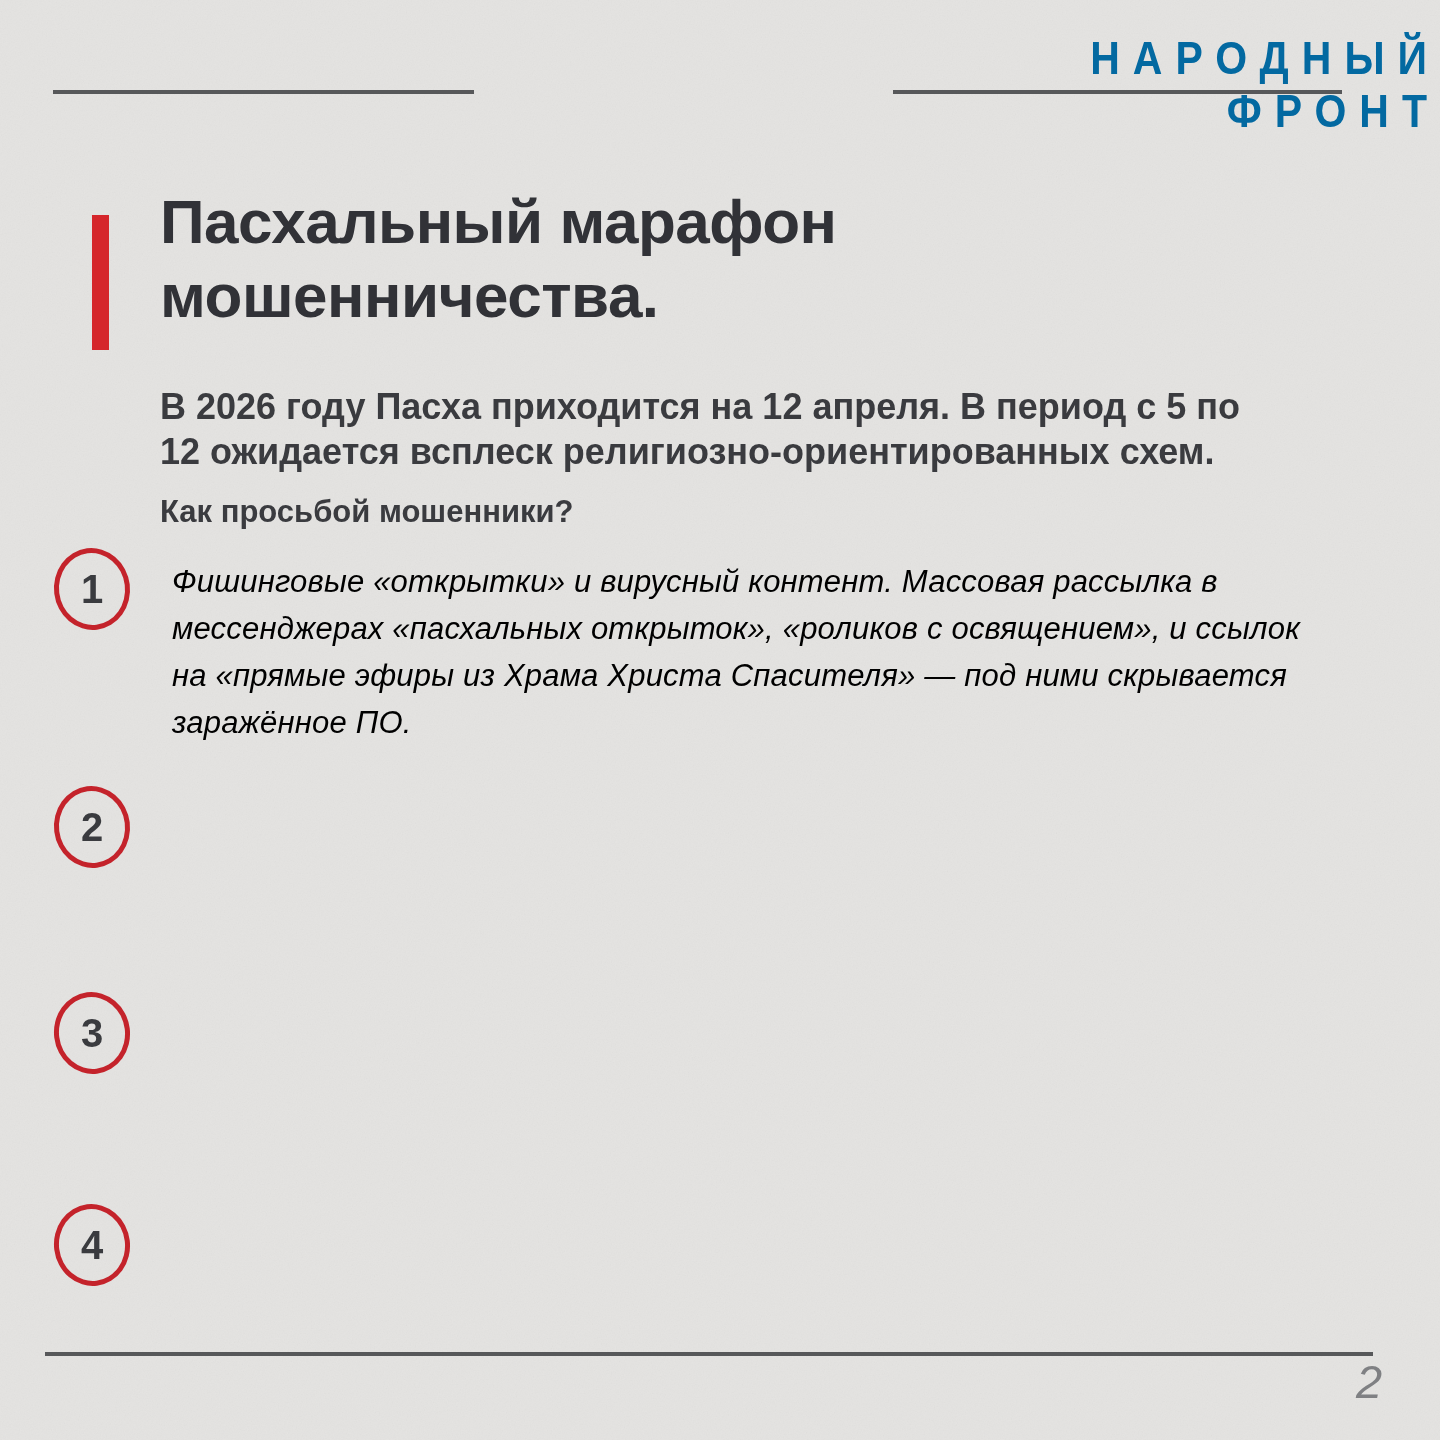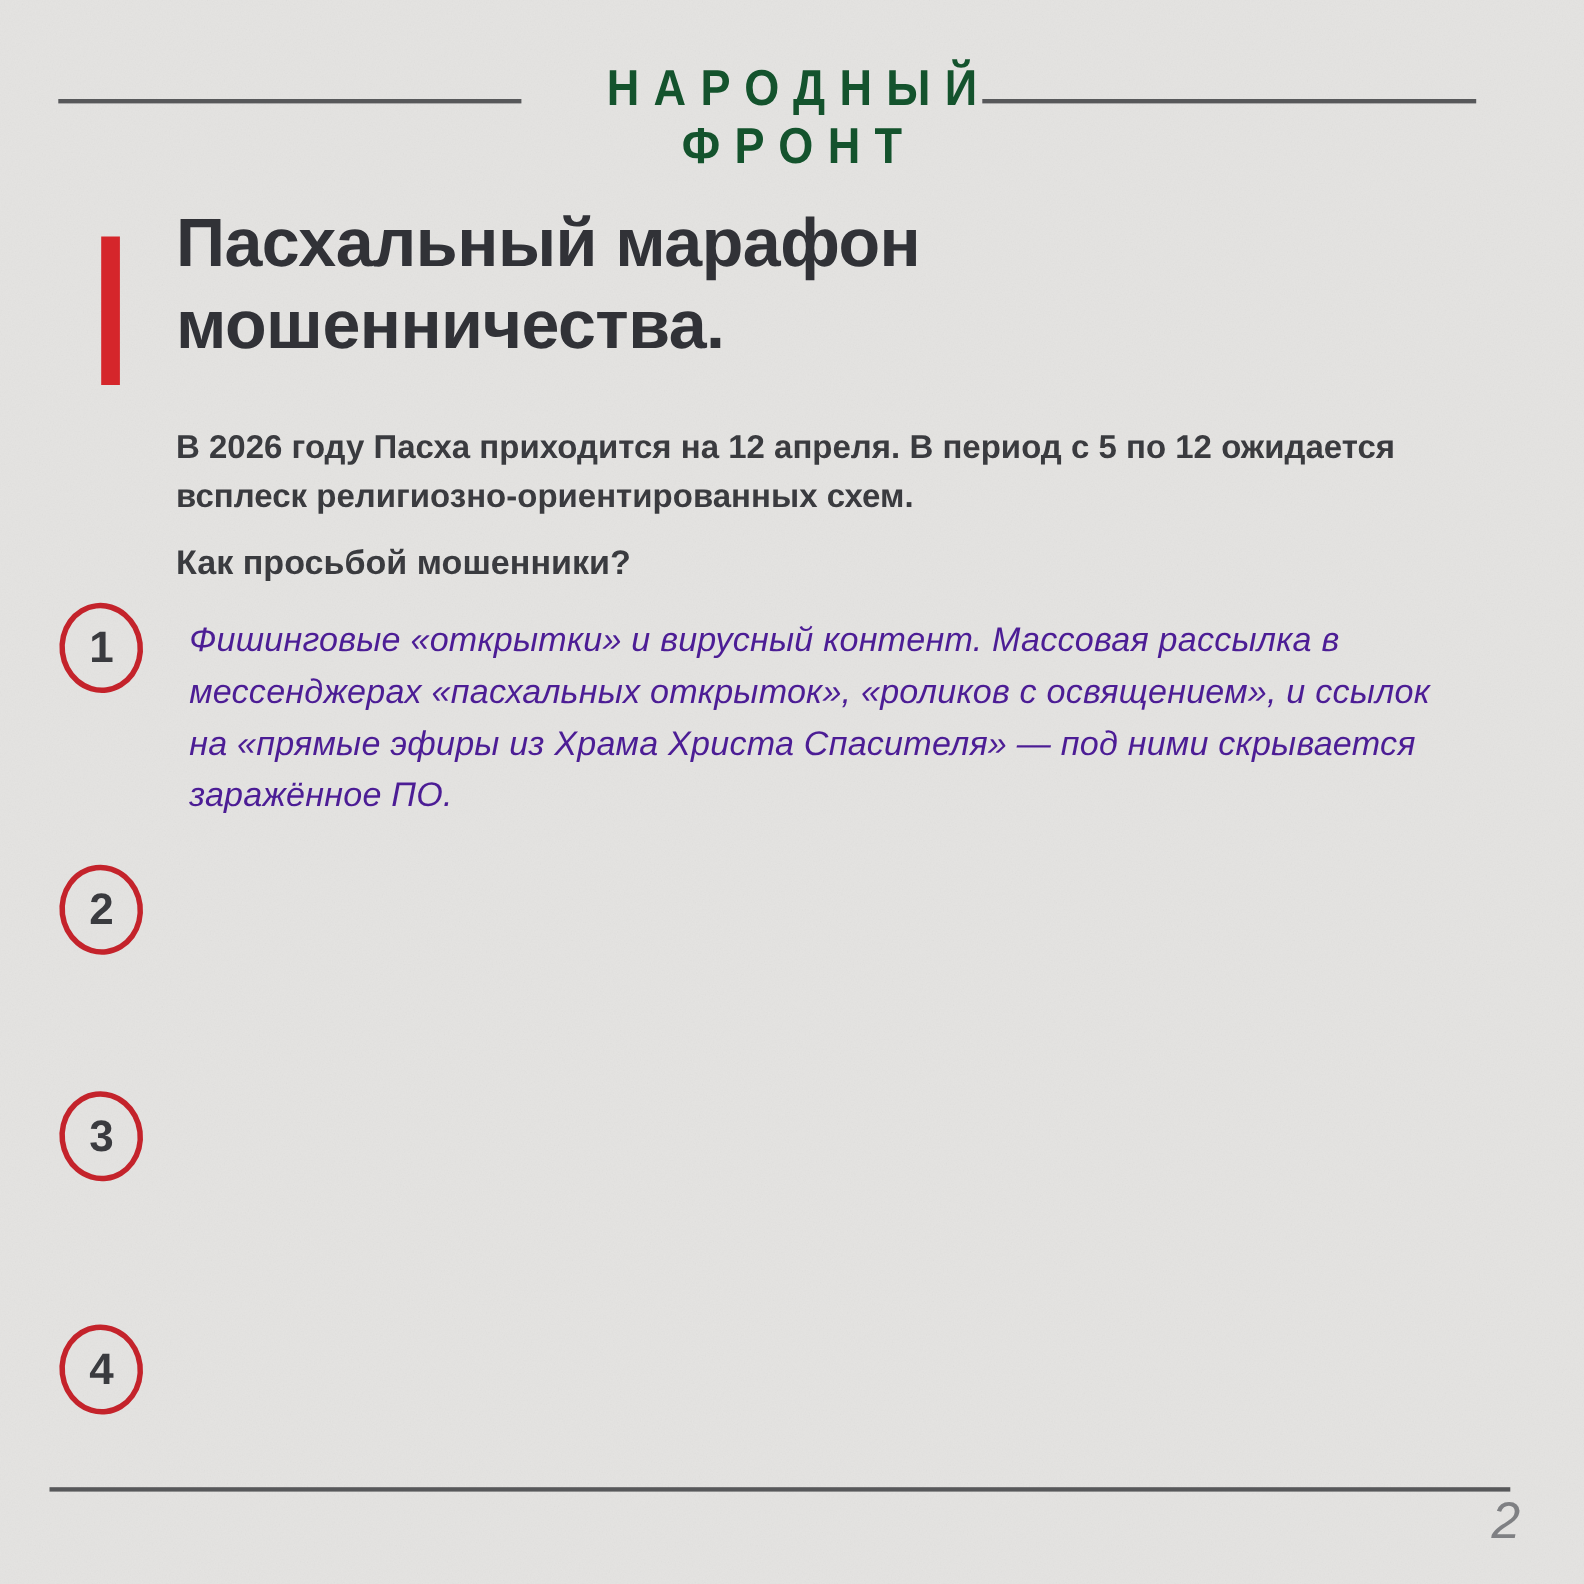--- a/index.html
+++ b/index.html
@@ -13,38 +13,38 @@
   }
   .texture{position:absolute;left:0;top:0;z-index:0;pointer-events:none;}
   .layer{position:absolute;left:0;top:0;width:100%;height:100%;z-index:1;}
 
   .hline{position:absolute;height:4px;background:#57585a;}
   .hline-left{left:53px;top:90px;width:421px;}
   .hline-right{left:893px;top:90px;width:449px;}
 
   .logo{
     position:absolute;left:0;right:0;top:32px;
-    text-align:center;color:#14532d;font-weight:700;margin-top:22px;
+    text-align:right;color:#0369a1;font-weight:700;
   }
   .logo-line{
     display:block;font-size:41px;line-height:53px;
     letter-spacing:13px;text-indent:13px;
     transform:scaleY(1.12);
   }
 
   .title-bar{position:absolute;left:92px;top:215px;width:17px;height:135px;background:#d5262b;}
   .page-title{
     position:absolute;left:160px;top:185px;width:950px;
     font-size:62px;line-height:74px;font-weight:700;
     color:#313237;letter-spacing:-0.5px;margin:0;
   }
 
   .intro{
     position:absolute;left:160px;top:384px;width:1130px;
-    font-size:30px;line-height:45px;font-weight:700;color:#3a3b3f;margin:0;
+    font-size:36px;line-height:45px;font-weight:700;color:#3a3b3f;margin:0;
   }
   .subhead{
     position:absolute;left:160px;top:492px;width:900px;
     font-size:31px;line-height:40px;font-weight:700;color:#3a3b3f;margin:0;
   }
 
   .item{position:absolute;left:52px;width:1300px;}
   .item-1{top:548px;}
   .item-2{top:786px;}
   .item-3{top:992px;}
@@ -56,21 +56,21 @@
     display:flex;align-items:center;justify-content:center;
     transform:rotate(-7deg);
   }
   .num{
     font-size:40px;font-weight:700;color:#3a3b3f;font-style:normal;
     transform:rotate(7deg);
   }
   .item-text{
     margin:0 16px 0 120px;padding-top:10px;width:1155px;
     font-style:italic;font-size:31px;line-height:47px;
-    letter-spacing:0.2px;color:#4c1d95;
+    letter-spacing:0.2px;color:#000000;
   }
 
   .footer-line{position:absolute;left:45px;top:1352px;width:1328px;height:4px;background:#57585a;}
   .page-num{
     position:absolute;left:1356px;top:1354px;
     font-size:47px;font-style:italic;color:#7f8083;
   }
 </style>
 </head>
 <body>

